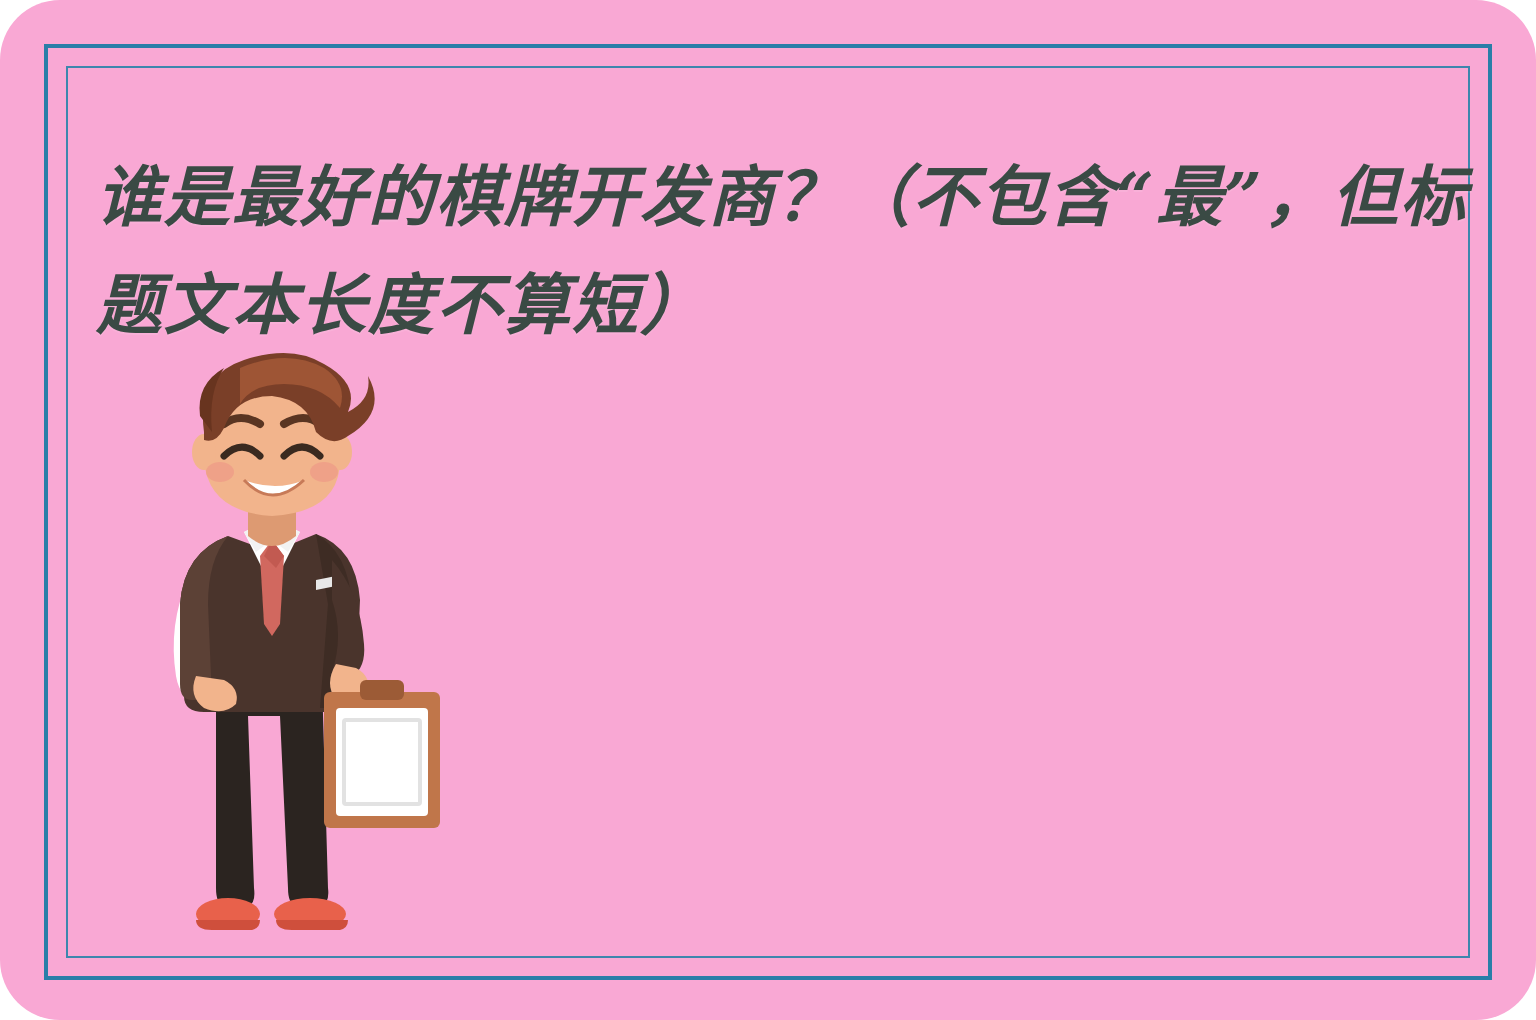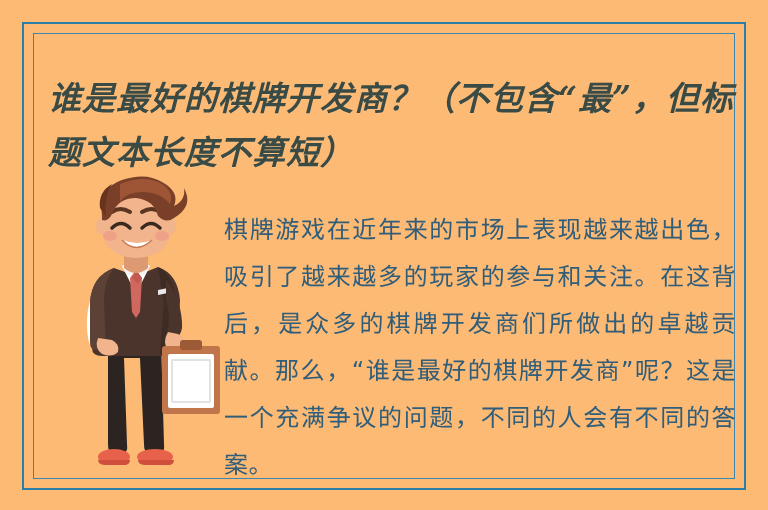--- a/index.html
+++ b/index.html
@@ -11,22 +11,23 @@
     width: 768px;
     height: 510px;
     overflow: hidden;
     font-family: "DejaVu Sans", "Liberation Sans", sans-serif;
   }
 
   .poster {
     position: relative;
     width: 768px;
     height: 510px;
-    background: #fdba74;
+    background: #f9a8d4;
     overflow: hidden;
+    border-radius: 30px;
   }
 
   
   .frame-outer {
     position: absolute;
     left: 22px;
     top: 22px;
     width: 724px;
     height: 468px;
     border: 2px solid #2a7ea8;
@@ -157,15 +158,14 @@
 
       <path d="M60 68 Q74 82 90 68 Q76 74 60 68 Z" fill="#ffffff"></path>
       <path d="M60 68 Q74 83 90 68" stroke="#c77a58" stroke-width="1.5" fill="none"></path>
 
       <path d="M40 44 Q36 16 60 8 Q84 0 100 10 Q118 20 112 34 Q124 28 122 16 Q132 34 112 46 Q104 52 96 44 Q92 28 74 26 Q56 26 50 42 Q46 50 40 48 Z" fill="#7a3f28"></path>
       <path d="M58 12 Q82 2 100 12 Q112 20 108 32 Q98 20 80 20 Q64 20 58 30 Z" fill="#9e5535"></path>
       <path d="M38 36 Q36 20 50 12 Q42 24 44 44 Z" fill="#68341f"></path>
     </svg>
   </div>
 
-  <p class="body-text">棋牌游戏在近年来的市场上表现越来越出色，吸引了越来越多的玩家的参与和关注。在这背后，是众多的棋牌开发商们所做出的卓越贡献。那么，“谁是最好的棋牌开发商”呢？这是一个充满争议的问题，不同的人会有不同的答案。</p>
 
 </div>
 
 </body></html>

